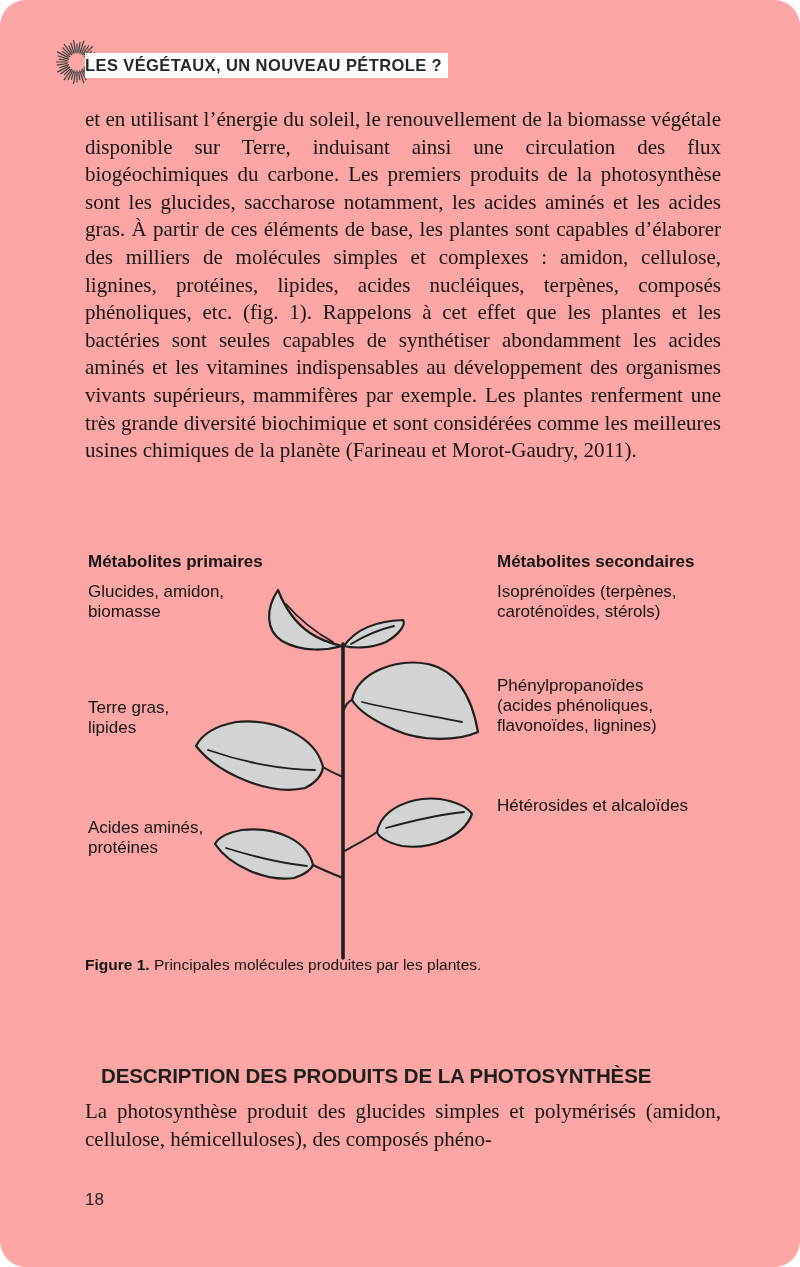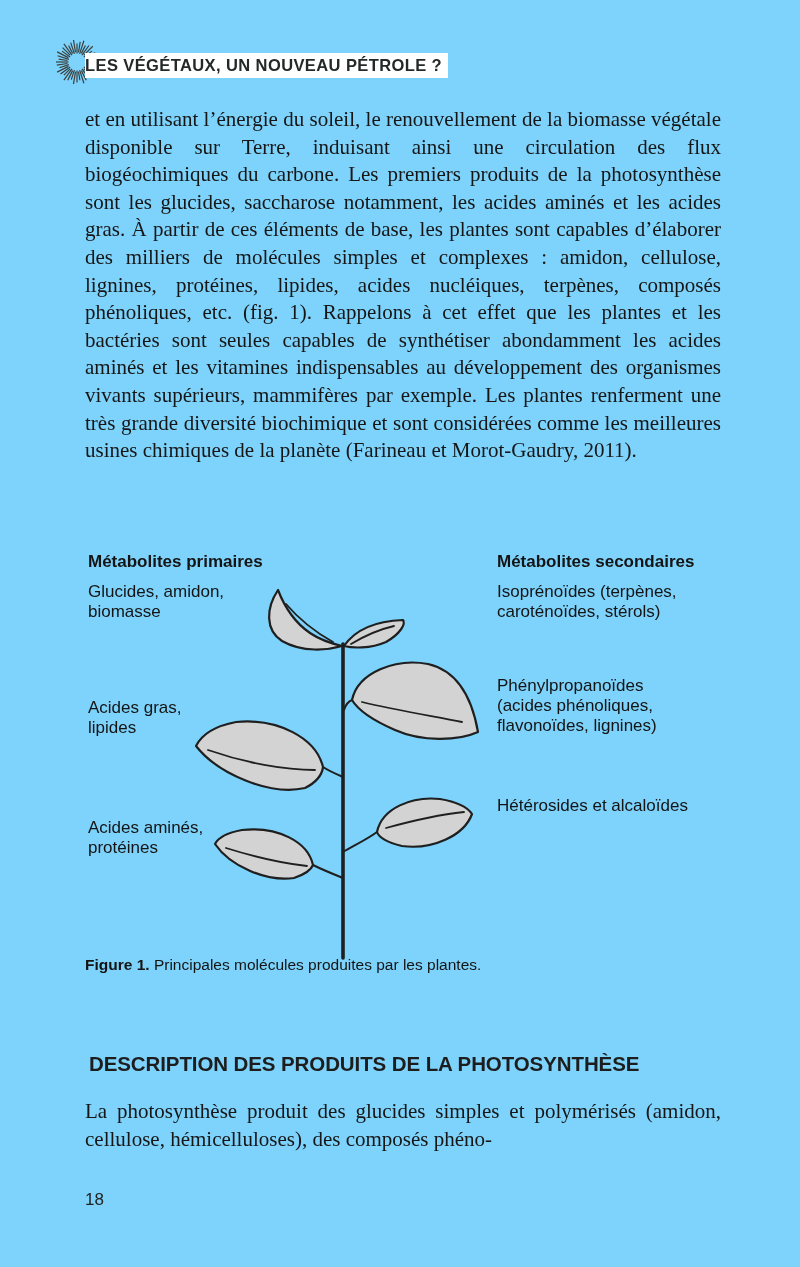--- a/index.html
+++ b/index.html
@@ -1,22 +1,23 @@
 <!DOCTYPE html>
 <html><head>
 <meta charset="utf-8">
 <style>
   html,body{margin:0;padding:0;background:#ffffff;}
   .page{
     position:relative;
     width:800px;height:1267px;
-    background:#7dd3fc;
+    background:#fca5a5;
     overflow:hidden;
     font-family:"Liberation Sans",sans-serif;
     color:#1b1b1b;
+    border-radius:26px;
   }
   
   .header-icon{position:absolute;left:56px;top:36px;}
   .running-title{
     position:absolute;left:85px;top:53px;
     font-weight:bold;font-size:16.5px;letter-spacing:.4px;
     background:#ffffff;padding:3px 6px 3px 0;
     color:#232927;white-space:nowrap;
   }
   
@@ -37,21 +38,21 @@
   .fig-heading{font-weight:bold;}
   .lbl-left{left:3px;}
   .lbl-right{left:412px;}
   .plant-svg{position:absolute;left:85px;top:12px;}
   .caption{
     position:absolute;left:85px;top:956px;
     font-size:15.5px;color:#141414;
   }
   .caption b{font-weight:bold;}
   .section-heading{
-    position:absolute;left:85px;top:1048px;margin:4px;
+    position:absolute;left:85px;top:1048px;margin:16px;
     font-size:20.5px;font-weight:bold;letter-spacing:-.1px;
     color:#1d1d1d;white-space:nowrap;
   }
   .page-number{
     position:absolute;left:85px;top:1190px;
     font-size:17px;color:#222222;
   }
 </style>
 </head>
 <body>
@@ -103,21 +104,21 @@
   <span class="running-title">LES VÉGÉTAUX, UN NOUVEAU PÉTROLE ?</span>
 
   <p class="body-para para1">et en utilisant l’énergie du soleil, le renouvellement de la biomasse végétale disponible sur Terre, induisant ainsi une circulation des flux biogéochimiques du carbone. Les premiers produits de la photosynthèse sont les glucides, saccharose notamment, les acides aminés et les acides gras. À partir de ces éléments de base, les plantes sont capables d’élaborer des milliers de molécules simples et complexes : amidon, cellulose, lignines, protéines, lipides, acides nucléiques, terpènes, composés phénoliques, etc. (fig. 1). Rappelons à cet effet que les plantes et les bactéries sont seules capables de synthétiser abondamment les acides aminés et les vitamines indispensables au développement des organismes vivants supérieurs, mammifères par exemple. Les plantes renferment une très grande diversité biochimique et sont considérées comme les meilleures usines chimiques de la planète (Farineau et Morot-Gaudry, 2011).</p>
 
   <div class="fig">
     <div class="fig-label fig-heading lbl-left" style="top:4px">Métabolites primaires</div>
     <div class="fig-label fig-heading lbl-right" style="top:4px">Métabolites secondaires</div>
 
     <div class="fig-label lbl-left" style="top:34px">Glucides, amidon,
 biomasse</div>
-    <div class="fig-label lbl-left" style="top:150px">Acides gras,
+    <div class="fig-label lbl-left" style="top:150px">Terre gras,
 lipides</div>
     <div class="fig-label lbl-right" style="top:34px">Isoprénoïdes (terpènes,
 caroténoïdes, stérols)</div>
 
     <div class="fig-label lbl-left" style="top:270px">Acides aminés,
 protéines</div>
     <div class="fig-label lbl-right" style="top:128px">Phénylpropanoïdes
 (acides phénoliques,
 flavonoïdes, lignines)</div>
     <div class="fig-label lbl-right" style="top:248px">Hétérosides et alcaloïdes</div>

